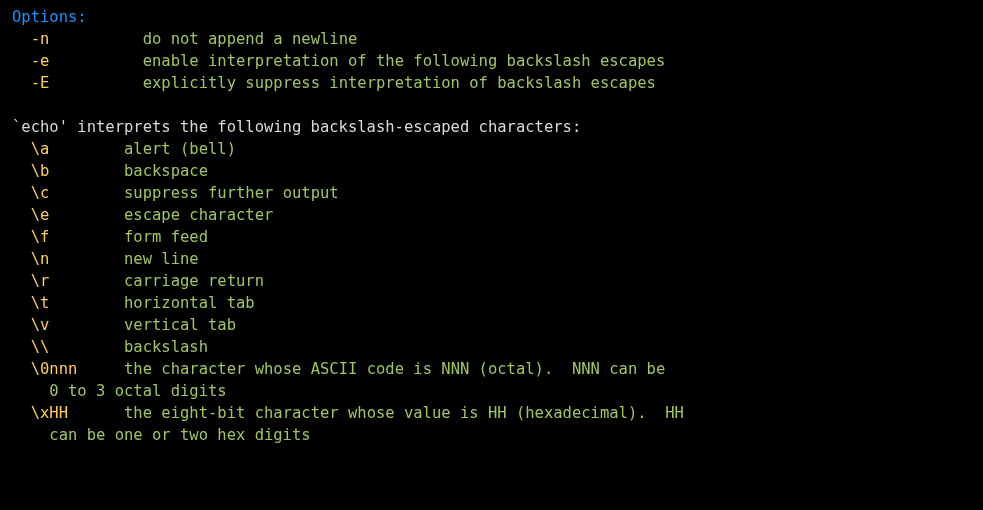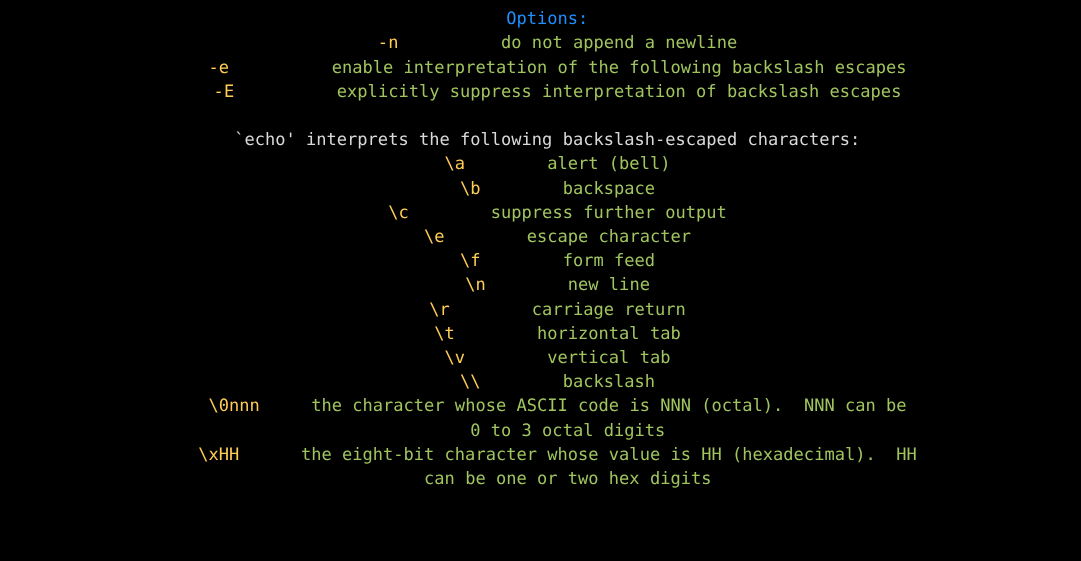--- a/index.html
+++ b/index.html
@@ -11,21 +11,20 @@
     overflow: hidden;
   }
   pre.terminal {
     margin: 0;
     padding: 6px 0 0 12px;
     font-family: "DejaVu Sans Mono", "Liberation Mono", "Consolas", monospace;
     font-size: 15.5px;
     line-height: 22px;
     white-space: pre;
     color: #d9d9d9;
-    text-align: center;
   }
   .hdr  { color: #1e90ff; }      
   .flag { color: #ffcc55; }      
   .esc  { color: #ffcc55; }      
   .desc { color: #a0c55f; }      
   .body { color: #d9d9d9; }      
 </style>
 </head>
 <body>
 

